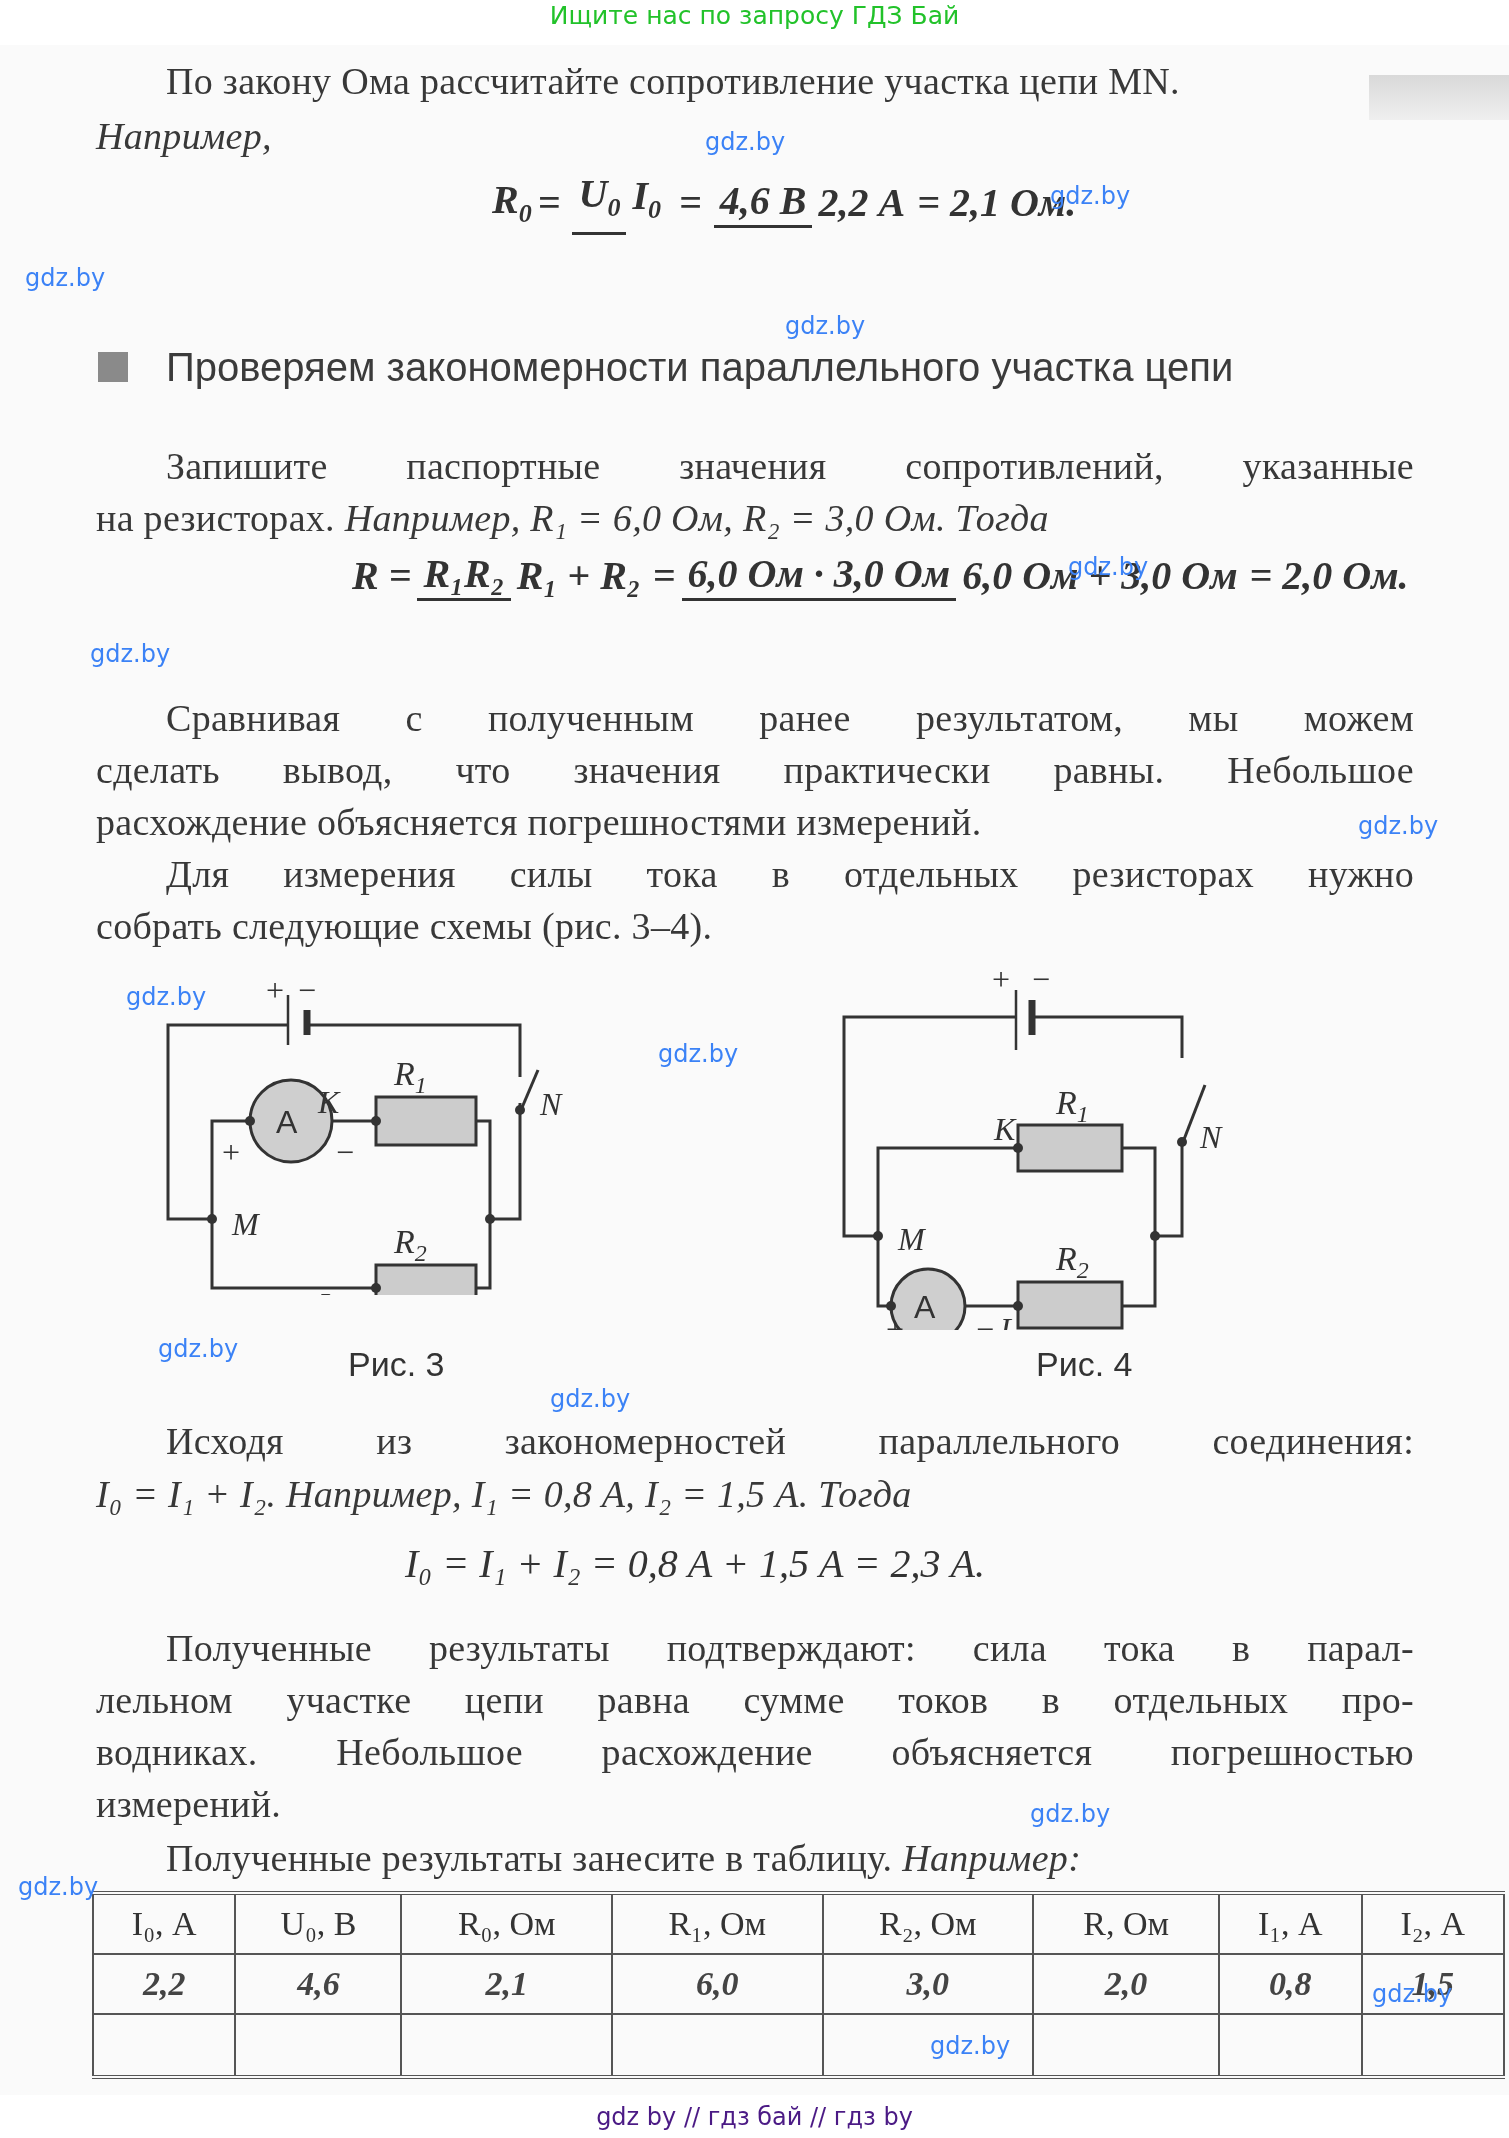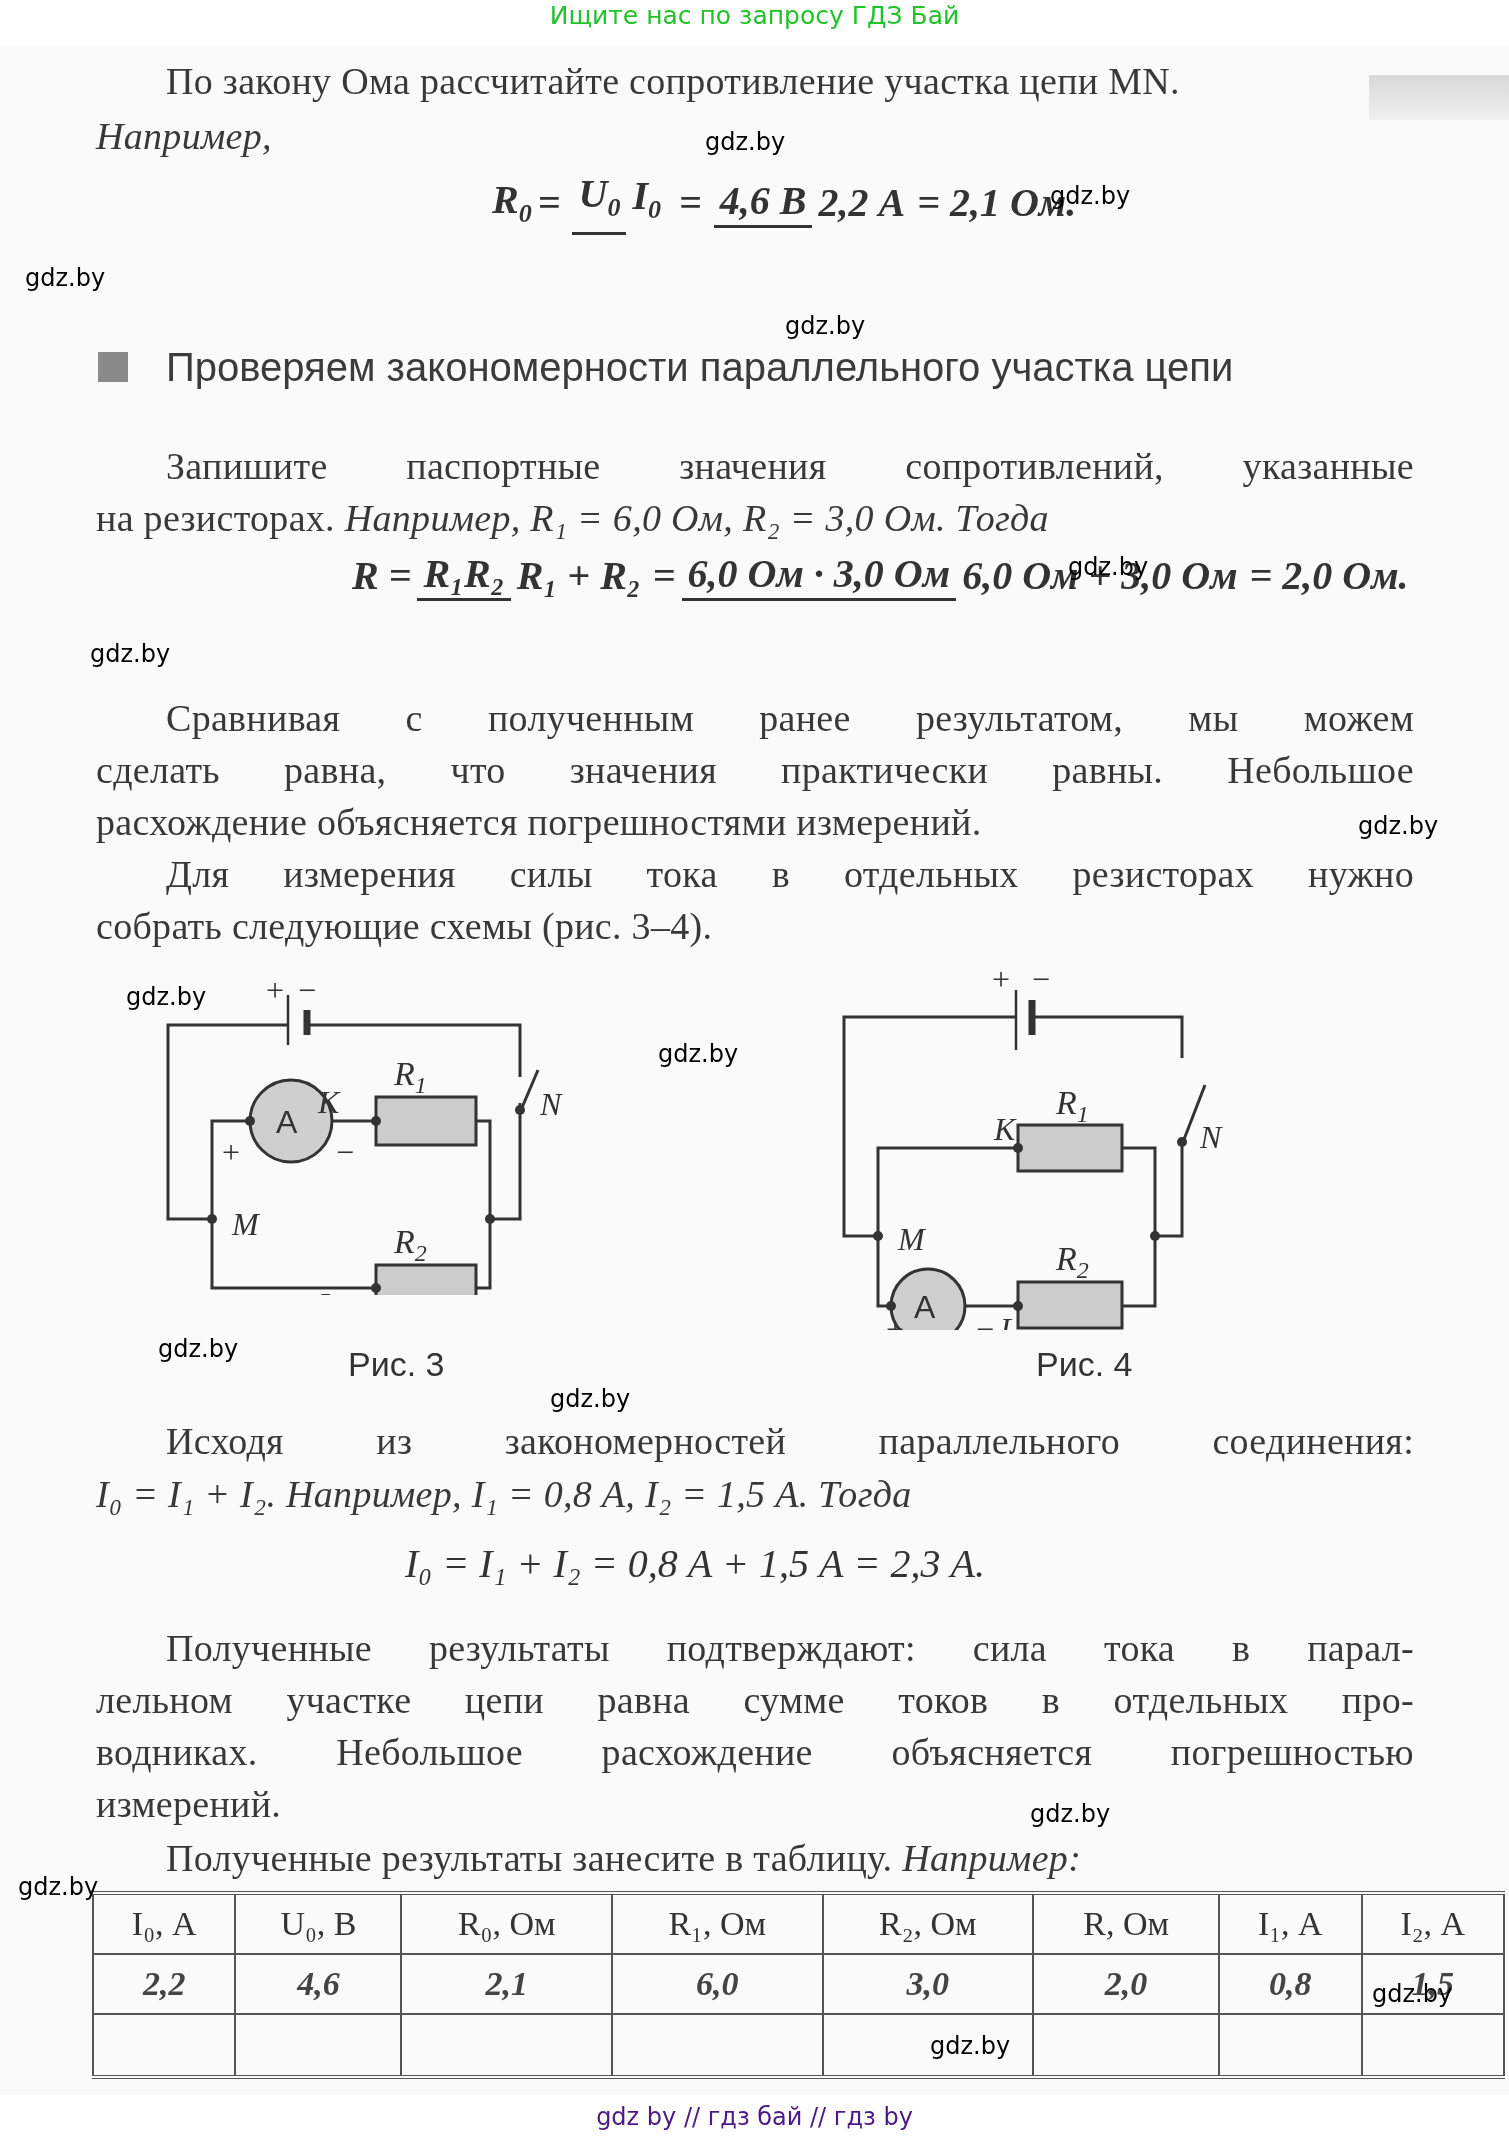--- a/index.html
+++ b/index.html
@@ -16,21 +16,21 @@
   .it { font-style:italic; }
   .just { text-align:justify; text-align-last:justify; }
   .heading { position:absolute; font-family:"Liberation Sans", sans-serif; font-size:40px; color:#3b3b3b; }
   .sq { position:absolute; width:30px; height:30px; background:#8a8a8a; }
   .formula { position:absolute; font-family:"Liberation Serif", serif; font-style:italic; font-size:40px; color:#333; }
   .frac { display:inline-flex; align-items:center; vertical-align:middle; margin:0 6px; }
   .frac .num { border-bottom:3px solid #333; padding:0 6px; line-height:48px; }
   .frac .den { line-height:48px; padding:0 6px; }
   .row { display:flex; align-items:center; white-space:nowrap;font-weight:bold; }
   sub { font-size:0.65em; }
-  .wm { position:absolute; font-family:"DejaVu Sans", sans-serif; font-size:24px; color:#000000; }
+  .wm { position:absolute; font-family:"DejaVu Sans", sans-serif; font-size:24px; color:#3b82f6; }
   .fig { position:absolute; }
   .figcap { position:absolute; font-family:"Liberation Sans", sans-serif; font-size:34px; color:#333; }
   table.res { position:absolute; left:92px; top:1891px; width:1413px; border-collapse:collapse;
               font-family:"Liberation Serif", serif; font-size:34px; color:#333; }
   table.res th, table.res td { border:2px solid #555; text-align:center; height:56px; }
   table.res th { font-weight:normal; }
   table.res td { font-style:italic; font-weight:bold; color:#444; }
   table.res tr.empty td { height:58px; }
   table.res { border-top:4px double #555; border-bottom:4px double #555; }
 </style>
@@ -79,21 +79,21 @@
   </span>
   <span>=</span>
   <span class="frac">
     <span class="num">6,0 Ом · 3,0 Ом</span>
     <span class="den">6,0 Ом + 3,0 Ом</span>
   </span>
   <span>= 2,0 Ом.</span>
 </div>
 
 <div class="txt ind just" style="left:96px; top:692px; width:1318px;">Сравнивая с полученным ранее результатом, мы можем</div>
-<div class="txt just" style="left:96px; top:744px; width:1318px;">сделать равна, что значения практически равны. Небольшое</div>
+<div class="txt just" style="left:96px; top:744px; width:1318px;">сделать вывод, что значения практически равны. Небольшое</div>
 <div class="txt" style="left:96px; top:796px;">расхождение объясняется погрешностями измерений.</div>
 <div class="txt ind just" style="left:96px; top:848px; width:1318px;">Для измерения силы тока в отдельных резисторах нужно</div>
 <div class="txt" style="left:96px; top:900px;">собрать следующие схемы (рис. 3–4).</div>
 
 <svg class="fig" style="left:140px; top:965px;" width="520" height="330" viewBox="0 0 520 330">
   <g stroke="#333" stroke-width="3" fill="none">
     <path d="M 148 60 L 28 60 L 28 254 L 72 254"></path>
     <path d="M 167 60 L 380 60 L 380 112"></path>
     <path d="M 380 138 L 380 254 L 350 254"></path>
     <path d="M 72 254 L 72 156 L 110 156"></path>

